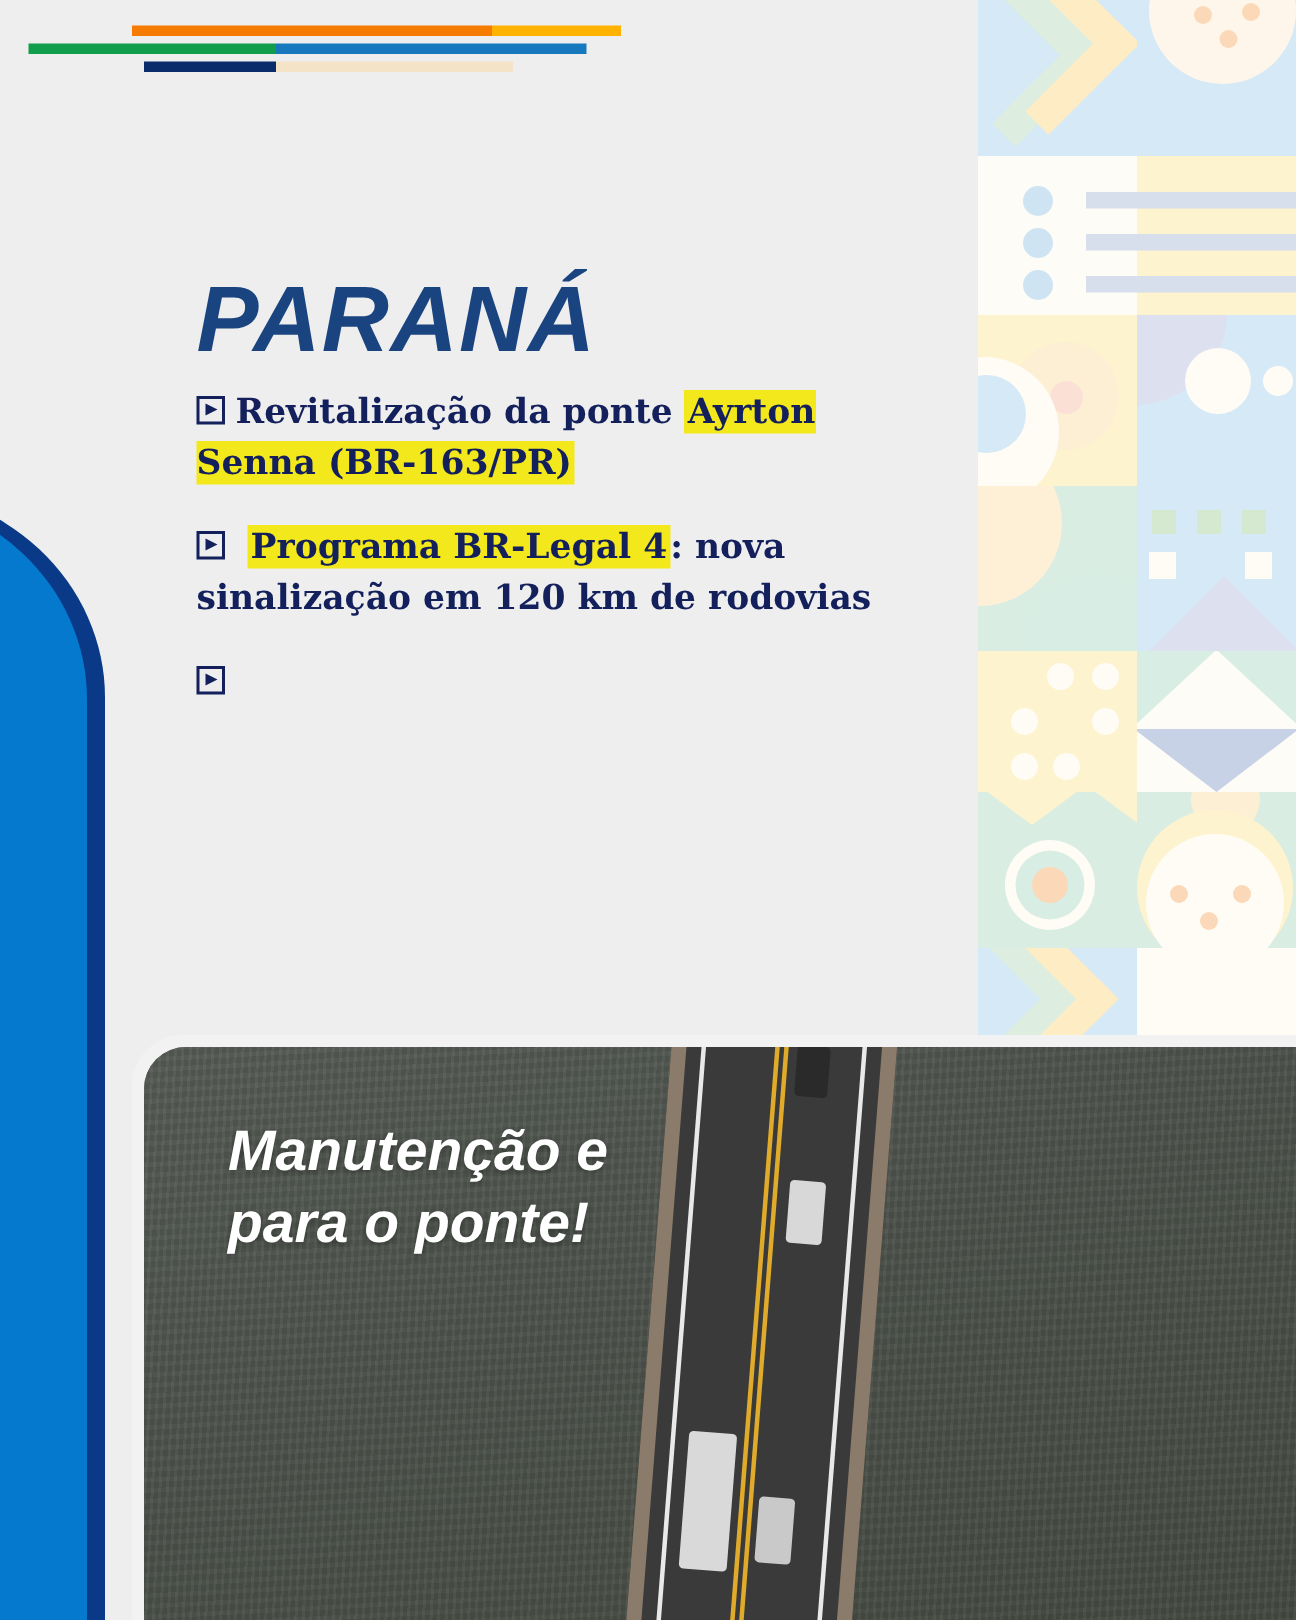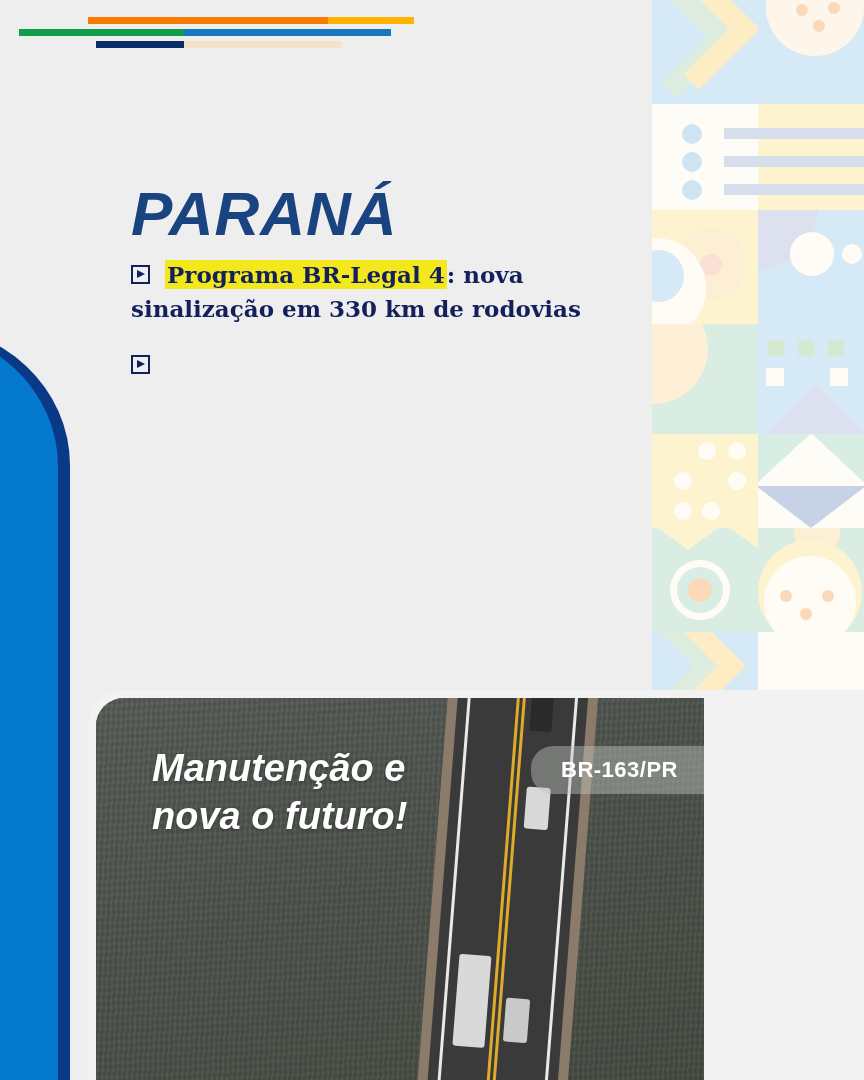--- a/index.html
+++ b/index.html
@@ -82,21 +82,21 @@
 
   
   .photo-wrap {
     position:absolute; left:88px; top:690px;
     width:776px; height:390px; z-index:7;
     background:#f2f2f2;
     border-top-left-radius:34px;
     padding:8px 0 0 8px;
   }
   .photo {
-    position:relative; width:608px; height:382px;
+    position:relative; width:768px; height:382px;
     border-top-left-radius:28px;
     overflow:hidden;
     background:#4a4f4a;
   }
   .water {
     position:absolute; inset:0;
     background:
       repeating-linear-gradient(93deg, rgba(255,255,255,.035) 0 2px, rgba(0,0,0,.035) 2px 5px),
       repeating-linear-gradient(177deg, rgba(255,255,255,.025) 0 3px, rgba(0,0,0,.03) 3px 7px),
       linear-gradient(160deg,#555b54 0%,#4b514a 45%,#434940 100%);
@@ -236,25 +236,30 @@
   </div>
   <div class="pcell pc-white" style="left:106px;top:632px;width:106px;height:64px;background:#FFFCF5;"></div>
 </div>
 
 <div class="content">
 
   <div class="title">PARANÁ</div>
 
   <div class="bullets">
 
-
-
     <div class="bullet">
       <p class="bullet-text">
-        <span class="bullet-icon"></span> <span class="hl">Programa BR-Legal 4</span><span>: nova sinalização em 330 km de rodovias</span>
+        <span class="bullet-icon"></span><span>Revitalização da ponte </span><span class="hl">Ayrton Senna (BR-163/PR)</span>
+      </p>
+    </div>
+
+
+    <div class="bullet">
+      <p class="bullet-text">
+        <span class="bullet-icon"></span> <span class="hl">Programa BR-Legal 4</span><span>: nova sinalização em 120 km de rodovias</span>
       </p>
     </div>
 
     <div class="bullet">
       <p class="bullet-text">
         <span class="bullet-icon"></span>
       </p>
     </div>
 
   </div>
@@ -274,18 +279,17 @@
       <div class="bline-w" style="right:20px;"></div>
 
       <div class="veh" style="left:84px;top:38px;width:22px;height:34px;background:#2a2a2a;"></div>
       <div class="veh" style="left:86px;top:128px;width:24px;height:42px;background:#d8d8d8;"></div>
       <div class="veh" style="left:32px;top:300px;width:32px;height:92px;background:#d9d9d9;"></div>
       <div class="veh" style="left:82px;top:340px;width:24px;height:44px;background:#c9c9c9;"></div>
     </div>
 
     <div class="photo-text">
       <div>Manutenção e</div>
-      <div>nova o futuro!</div>
-    </div>
-
-    <div class="badge">BR-163/PR</div>
+      <div>para o ponte!</div>
+    </div>
+
   </div>
 </div>
 
 </body></html>

